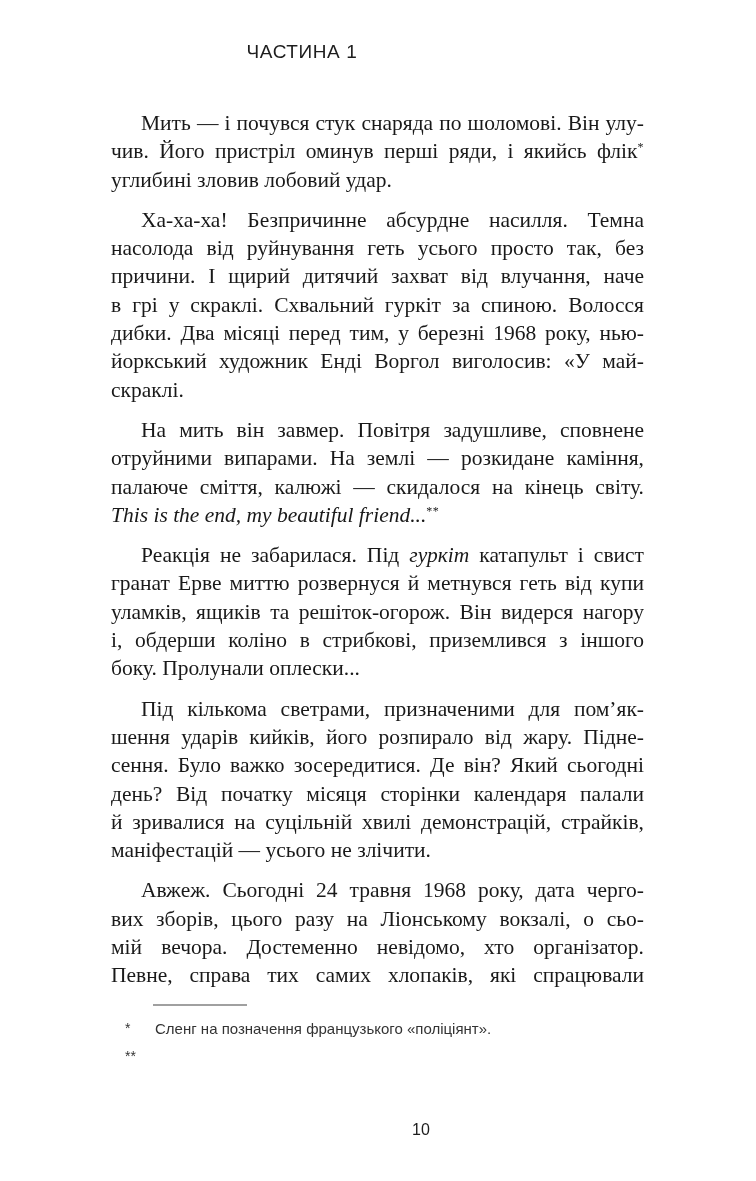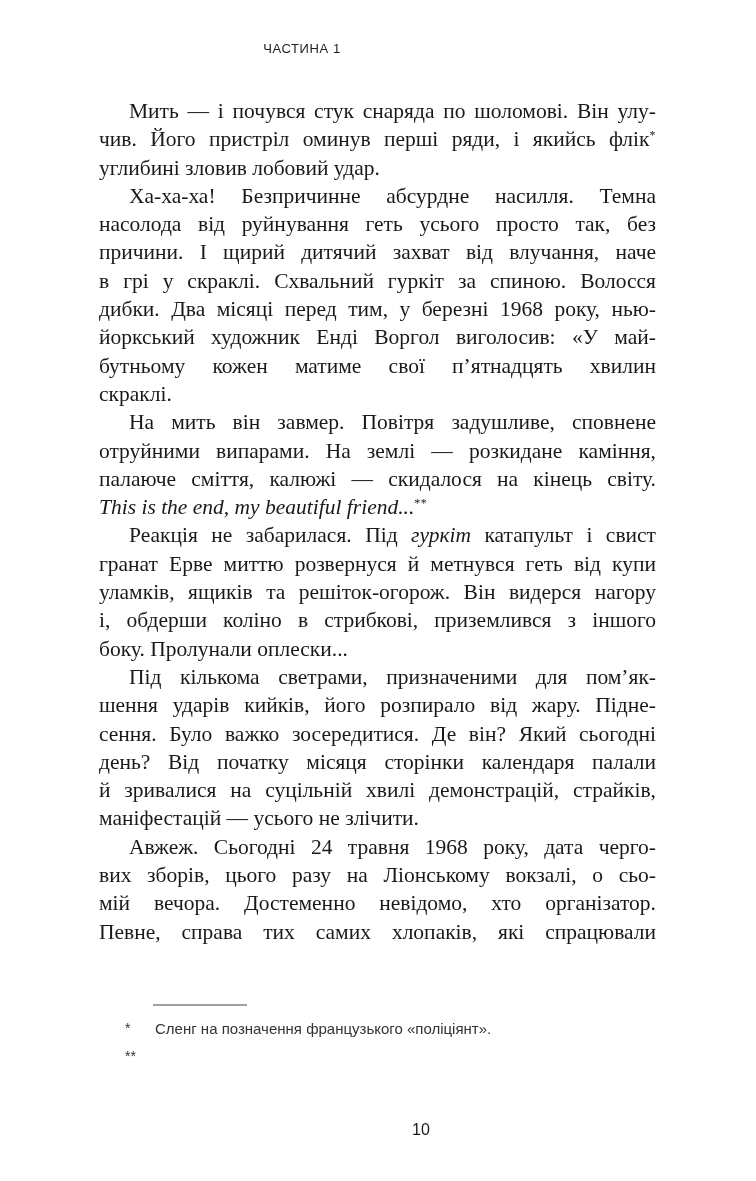--- a/index.html
+++ b/index.html
@@ -10,35 +10,35 @@
     background: #ffffff;
     overflow: hidden;
   }
   .running-head {
     position: absolute;
     top: 41px;
     left: 0;
     width: 604px;
     text-align: center;
     font-family: "Liberation Sans", "DejaVu Sans", sans-serif;
-    font-size: 13px;
+    font-size: 19px;
     letter-spacing: 0.6px;
     color: #1d1d1d;
   }
   .body-text {
     position: absolute;
     left: 99px;
     top: 97px;
     width: 557px;
     font-family: "Liberation Serif", "DejaVu Serif", serif;
     font-size: 21.5px;
     line-height: 28.3px;
     color: #191919;
   }
-  .paragraph { margin: 0; }
+  .paragraph { margin: 12px; }
   .line {
     text-align: justify;
     text-align-last: justify;
     white-space: normal;
   }
   .line.no-just { text-align-last: left; font-family: Liberation Serif, serif; }
   .line.indent { text-indent: 30px; }
   .line em { font-style: italic; }
   .line sup {
     font-size: 12px;
@@ -97,21 +97,20 @@
         <div class="line"><span>чив. Його пристріл оминув перші ряди, і якийсь флік</span><sup>*</sup></div>
         <div class="line no-just"><span>углибині зловив лобовий удар.</span></div>
       </div>
       <div class="paragraph">
         <div class="line indent"><span>Ха-ха-ха! Безпричинне абсурдне насилля. Темна</span></div>
         <div class="line"><span>насолода від руйнування геть усього просто так, без</span></div>
         <div class="line"><span>причини. І щирий дитячий захват від влучання, наче</span></div>
         <div class="line"><span>в грі у скраклі. Схвальний гуркіт за спиною. Волосся</span></div>
         <div class="line"><span>дибки. Два місяці перед тим, у березні 1968 року, нью-</span></div>
         <div class="line"><span>йоркський художник Енді Воргол виголосив: «У май-</span></div>
-        <div class="line"><span>бутньому кожен матиме свої п’ятнадцять хвилин</span></div>
         <div class="line no-just"><span>скраклі.</span></div>
       </div>
       <div class="paragraph">
         <div class="line indent"><span>На мить він завмер. Повітря задушливе, сповнене</span></div>
         <div class="line"><span>отруйними випарами. На землі — розкидане каміння,</span></div>
         <div class="line"><span>палаюче сміття, калюжі — скидалося на кінець світу.</span></div>
         <div class="line no-just"><em>This is the end, my beautiful friend...</em><sup>**</sup></div>
       </div>
       <div class="paragraph">
         <div class="line indent"><span>Реакція не забарилася. Під </span><em>гуркіт</em><span> катапульт і свист</span></div>

